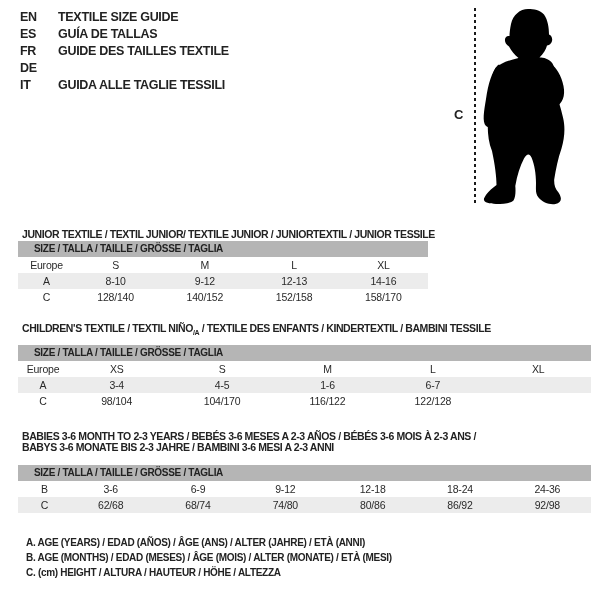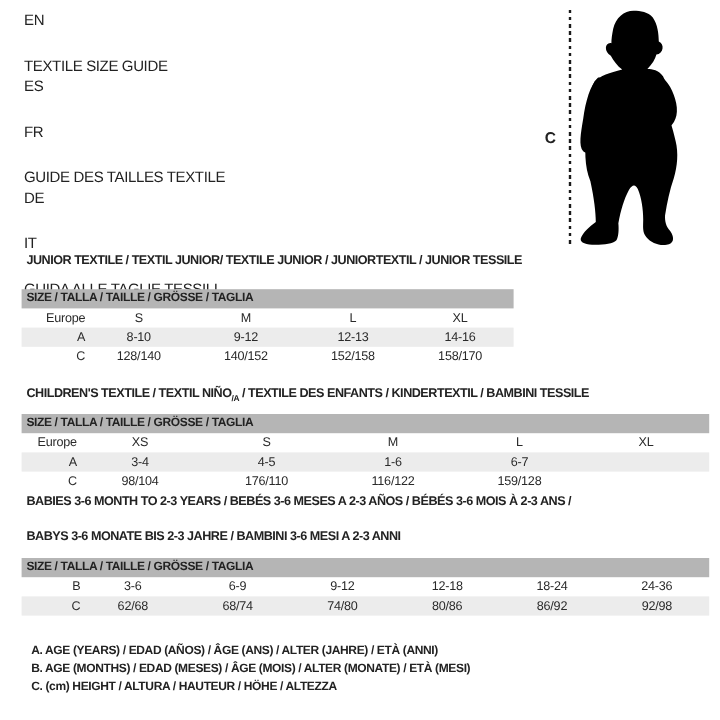--- a/index.html
+++ b/index.html
@@ -3,56 +3,57 @@
 <meta charset="utf-8">
 <style>
   html,body{margin:0;padding:0;}
   body{
     width:600px;height:600px;position:relative;background:#ffffff;
     font-family:"Liberation Sans", sans-serif;color:#222;overflow:hidden;
     -webkit-font-smoothing:antialiased;
   }
   
   .langs{position:absolute;left:20px;top:9px;}
-  .lang-row{display:flex;line-height:17px;font-weight:normal;font-size:12.5px;letter-spacing:-0.3px;flex-direction:column;}
+  .lang-row{display:flex;line-height:17px;font-weight:bold;font-size:12.5px;letter-spacing:-0.3px;}
   .lang-code{width:38px;flex:0 0 38px;}
   
   .figure-wrap{position:absolute;left:452px;top:0;width:148px;height:215px;}
   .baby-svg{position:absolute;left:28px;top:0;}
   .dash-line{
     position:absolute;left:22px;top:8px;width:2px;height:197px;
     background:repeating-linear-gradient(to bottom,#1a1a1a 0 3px,transparent 3px 6px);
   }
   .c-label{position:absolute;left:2px;top:107px;font-weight:bold;font-size:13px;}
   
   .tbl-title{position:absolute;left:22px;font-weight:bold;font-size:10.5px;letter-spacing:-0.4px;white-space:nowrap;}
   .tbl{position:absolute;left:18px;}
   .size-bar{height:16px;line-height:16px;background:#b5b5b5;color:#222;
-    font-weight:bold;font-size:10px;letter-spacing:-0.3px;padding-left:4px;box-sizing:border-box;}
+    font-weight:bold;font-size:10px;letter-spacing:-0.3px;padding-left:16px;box-sizing:border-box;}
   .trow{display:grid;height:16px;line-height:16px;font-size:10.5px;letter-spacing:-0.2px;color:#2a2a2a;}
   .trow.alt{background:#ececec;}
   .cell{text-align:center;white-space:nowrap;}
-  .cell.label{text-align:right;padding-left:4px;}
+  .cell.label{text-align:center;padding-left:4px;}
   .t1{width:410px;} .t1 .trow{grid-template-columns:53px repeat(4,1fr);}
   .t2{width:573px;} .t2 .trow{grid-template-columns:46px repeat(5,1fr);}
   .t3{width:573px;} .t3 .trow{grid-template-columns:49px repeat(6,1fr);}
   .sub{font-size:7px;vertical-align:sub;}
   
   .footnote{position:absolute;left:26px;font-weight:bold;font-size:10px;letter-spacing:-0.3px;white-space:nowrap;}
 </style>
 </head>
 <body>
 
 <div class="langs">
   <div class="lang-row">
     <span class="lang-code">EN</span>
     <span>TEXTILE SIZE GUIDE</span>
   </div>
   <div class="lang-row">
     <span class="lang-code">ES</span>
+    <span>GUÍA DE TALLAS</span>
   </div>
   <div class="lang-row">
     <span class="lang-code">FR</span>
     <span>GUIDE DES TAILLES TEXTILE</span>
   </div>
   <div class="lang-row">
     <span class="lang-code">DE</span>
   </div>
   <div class="lang-row">
     <span class="lang-code">IT</span>
@@ -106,21 +107,21 @@
         C 556.5 67.5 561.5 76 563.5 86
         C 565.5 96 562.5 103.5 555.5 107.5
         C 550.5 109.8 546.8 106.5 549 100.5
         C 550.8 95.5 551.8 89.5 551 83.5
         C 550 76.5 548 69.5 545 65.5
         C 546 62.5 548.5 62 550.5 63.5 Z"></path>
     </g>
   </svg>
 </div>
 
-<div class="tbl-title" style="top:211px">JUNIOR TEXTILE / TEXTIL JUNIOR/ TEXTILE JUNIOR / JUNIORTEXTIL / JUNIOR TESSILE</div>
+<div class="tbl-title" style="top:228px">JUNIOR TEXTILE / TEXTIL JUNIOR/ TEXTILE JUNIOR / JUNIORTEXTIL / JUNIOR TESSILE</div>
 <div class="tbl t1" style="top:241px">
   <div class="size-bar">SIZE / TALLA / TAILLE / GRÖSSE / TAGLIA</div>
   <div class="trow">
     <div class="cell label">Europe</div>
     <div class="cell">S</div>
     <div class="cell">M</div>
     <div class="cell">L</div>
     <div class="cell">XL</div>
   </div>
   <div class="trow alt">
@@ -153,27 +154,27 @@
   <div class="trow alt">
     <div class="cell label">A</div>
     <div class="cell">3-4</div>
     <div class="cell">4-5</div>
     <div class="cell">1-6</div>
     <div class="cell">6-7</div>
   </div>
   <div class="trow">
     <div class="cell label">C</div>
     <div class="cell">98/104</div>
-    <div class="cell">176/110</div>
+    <div class="cell">104/170</div>
     <div class="cell">116/122</div>
-    <div class="cell">159/128</div>
+    <div class="cell">122/128</div>
   </div>
 </div>
 
-<div class="tbl-title" style="top:412px">BABIES 3-6 MONTH TO 2-3 YEARS / BEBÉS 3-6 MESES A 2-3 AÑOS / BÉBÉS 3-6 MOIS À 2-3 ANS /</div>
+<div class="tbl-title" style="top:430px">BABIES 3-6 MONTH TO 2-3 YEARS / BEBÉS 3-6 MESES A 2-3 AÑOS / BÉBÉS 3-6 MOIS À 2-3 ANS /</div>
 <div class="tbl-title" style="top:441px">BABYS 3-6 MONATE BIS 2-3 JAHRE / BAMBINI 3-6 MESI A 2-3 ANNI</div>
 <div class="tbl t3" style="top:465px">
   <div class="size-bar">SIZE / TALLA / TAILLE / GRÖSSE / TAGLIA</div>
   <div class="trow">
     <div class="cell label">B</div>
     <div class="cell">3-6</div>
     <div class="cell">6-9</div>
     <div class="cell">9-12</div>
     <div class="cell">12-18</div>
     <div class="cell">18-24</div>

